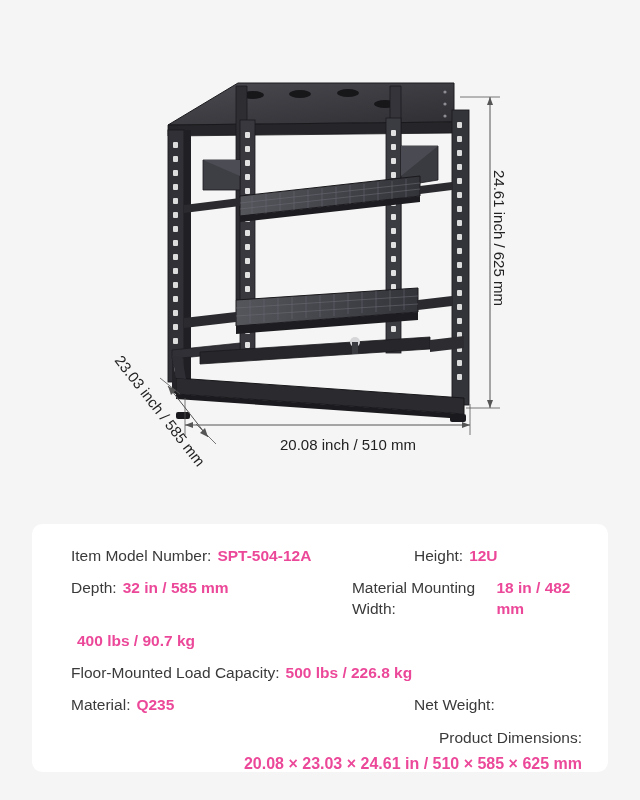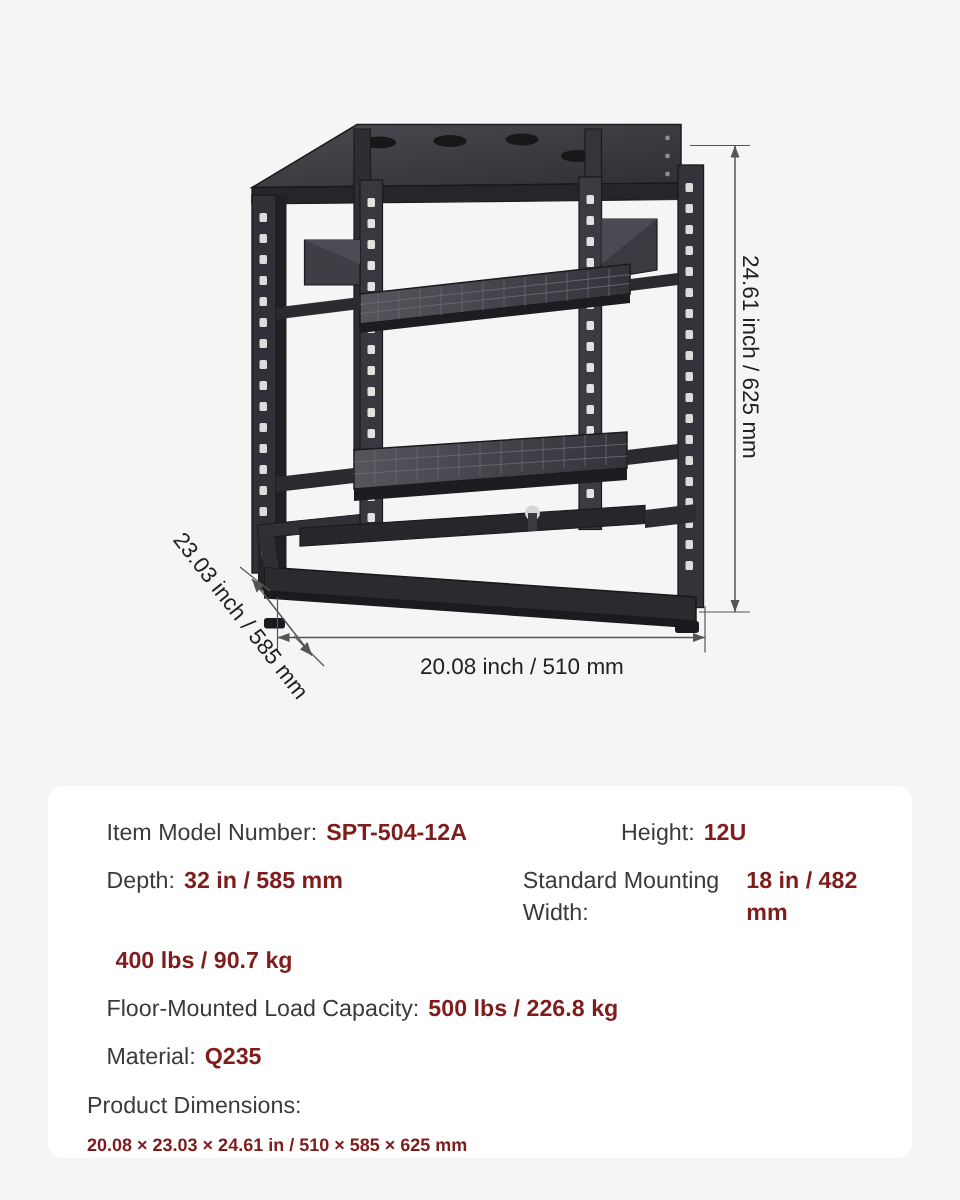--- a/index.html
+++ b/index.html
@@ -60,24 +60,24 @@
     align-items: baseline;
     margin-bottom: 11px;
     font-size: 15.5px;
     color: #2a2a2a;
     line-height: 1.35;
   }
   .spec-row.single { display: block; }
   .spec-item { display: flex; align-items: baseline; margin-left: 13px; }
   .spec-item.col1 { width: 330px; }
   .lbl { color: #3a3a3a; }
-  .val { color: #7f1d1d; font-weight: 700; margin-left: 6px; }
-  .dims-line { margin-top: 12px; }
+  .val { color: #ec4899; font-weight: 700; margin-left: 6px; }
+  .dims-line { margin-top: 12px; text-align: right; }
   .dims-line .lbl { display: block; margin-bottom: 5px; }
-  .dims-line .val { margin-left: 0; font-size: 12px; }
+  .dims-line .val { margin-left: 0; font-size: 16px; }
 </style>
 </head>
 <body>
 
 <div id="page">
 
   <div id="illustration">
     <svg width="640" height="520" viewBox="0 0 640 520" xmlns="http://www.w3.org/2000/svg">
       <defs>
         <linearGradient id="gTop" x1="0" y1="0" x2="1" y2="1">
@@ -329,21 +329,21 @@
           <span class="val">12U</span>
         </span>
       </div>
 
       <div class="spec-row">
         <span class="spec-item col1">
           <span class="lbl">Depth:</span>
           <span class="val">32 in / 585 mm</span>
         </span>
         <span class="spec-item">
-          <span class="lbl">Standard Mounting Width:</span>
+          <span class="lbl">Material Mounting Width:</span>
           <span class="val">18 in / 482 mm</span>
         </span>
       </div>
 
       <div class="spec-row">
         <span class="spec-item">
           <span class="val">400 lbs / 90.7 kg</span>
         </span>
       </div>
 
@@ -353,20 +353,21 @@
           <span class="val">500 lbs / 226.8 kg</span>
         </span>
       </div>
 
       <div class="spec-row">
         <span class="spec-item col1">
           <span class="lbl">Material:</span>
           <span class="val">Q235</span>
         </span>
         <span class="spec-item">
+          <span class="lbl">Net Weight:</span>
         </span>
       </div>
 
       <div class="spec-row single dims-line">
         <span class="lbl">Product Dimensions:</span>
         <span class="val">20.08 × 23.03 × 24.61 in / 510 × 585 × 625 mm</span>
       </div>
 
     </div>
   </div>

